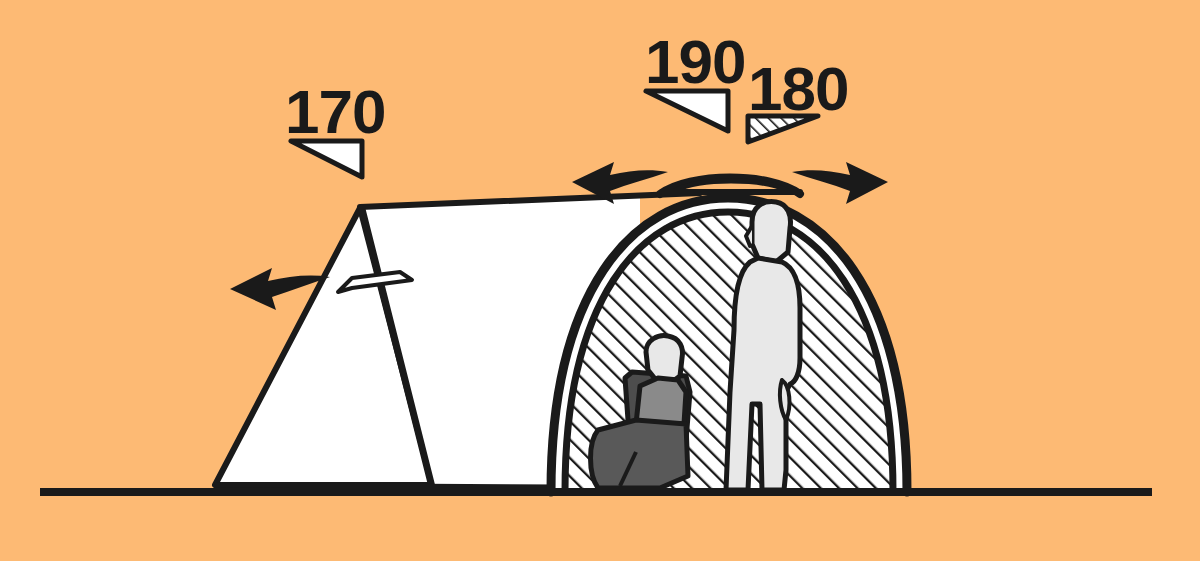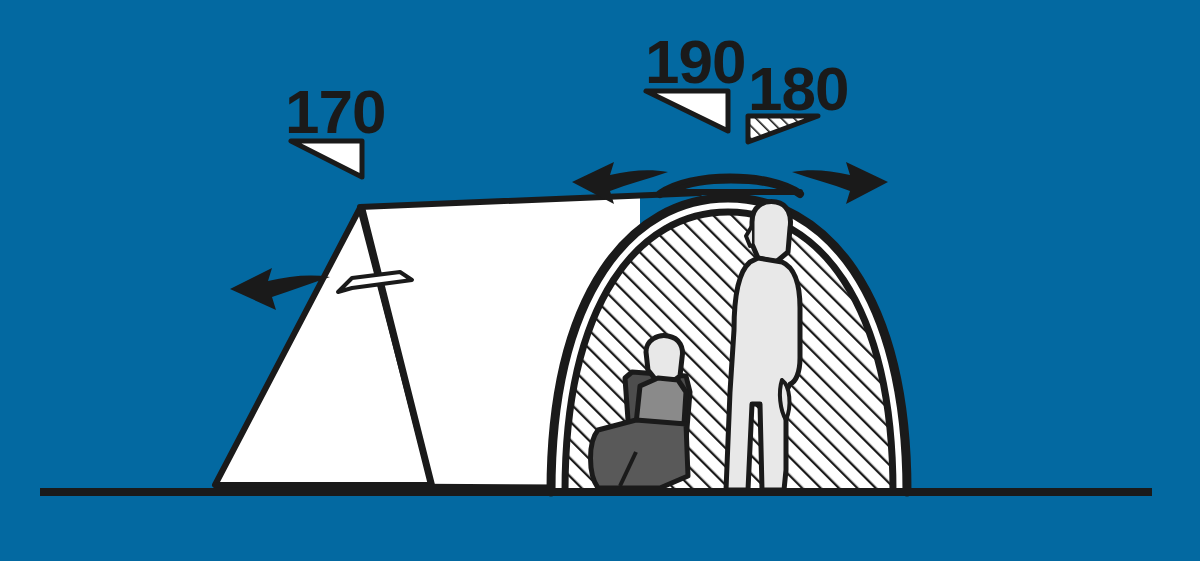--- a/index.html
+++ b/index.html
@@ -8,21 +8,21 @@
     padding: 0;
     background: #ffffff;
   }
   body {
     font-family: "Liberation Sans", sans-serif;
   }
   #diagram-root {
     position: relative;
     width: 1200px;
     height: 561px;
-    background: #0369a1;
+    background: #fdba74;
     overflow: hidden;
   }
   #diagram-svg {
     position: absolute;
     top: 0;
     left: 0;
     width: 1200px;
     height: 561px;
     display: block;
   }

